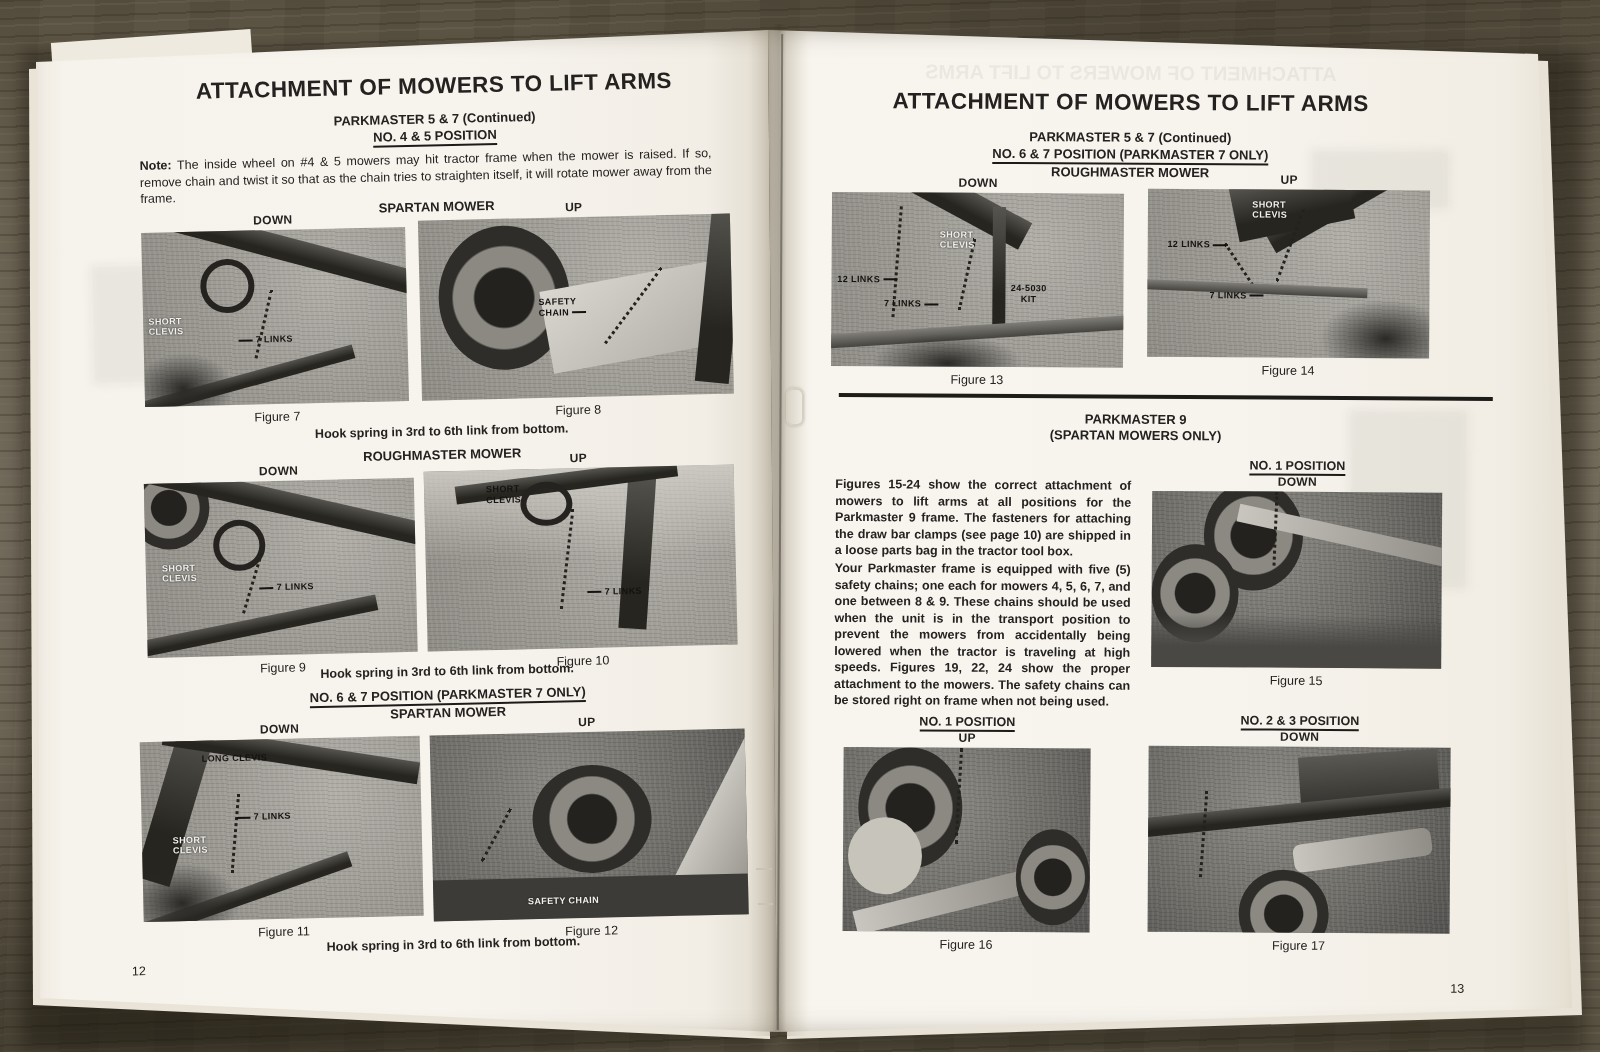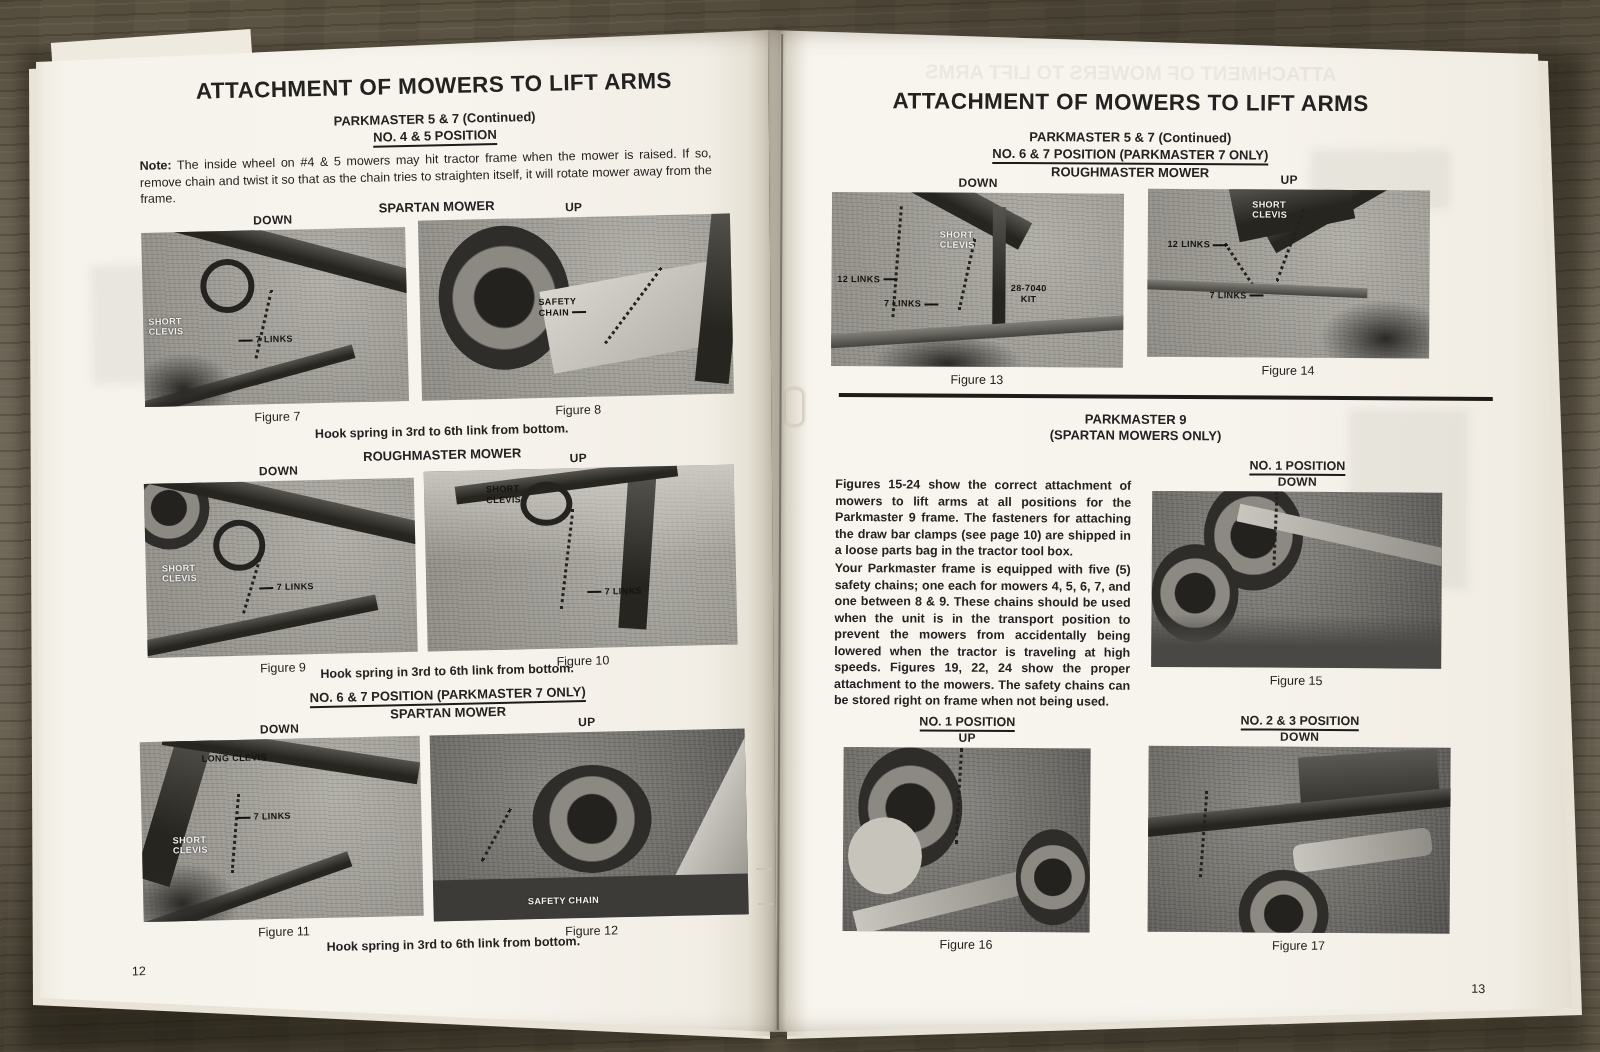--- a/index.html
+++ b/index.html
@@ -224,21 +224,21 @@
         <div class="photo" style="height:174px;">
           <i class="sh arm" style="left:8%;top:-8%;width:62%;height:17%;transform:rotate(28deg);"></i>
           <i class="sh chn" style="left:22%;top:8%;height:64%;transform:rotate(4deg);"></i>
           <i class="sh chn" style="left:46%;top:26%;height:42%;transform:rotate(12deg);"></i>
           <i class="sh arm" style="left:55%;top:8%;width:4.5%;height:72%;"></i>
           <i class="sh pipe" style="left:-4%;bottom:16%;width:110%;height:8%;transform:rotate(-4deg);"></i>
           <i class="sh blob" style="left:10%;bottom:-18%;width:60%;height:40%;"></i>
           <span class="plbl w" style="left:37%;top:21%;width:44px;">SHORT CLEVIS</span>
           <span class="plbl b arr-r" style="left:2%;top:47%;white-space:nowrap;">12 LINKS</span>
           <span class="plbl b arr-r" style="left:18%;top:61%;white-space:nowrap;">7 LINKS</span>
-          <span class="plbl b" style="left:59%;top:52%;width:50px;text-align:center;">28-7040 KIT</span>
+          <span class="plbl b" style="left:59%;top:52%;width:50px;text-align:center;">24-5030 KIT</span>
         </div>
         <div class="figcap">Figure 13</div>
       </div>
 
       <div class="figblock" style="left:378px;top:145px;width:282px;">
         <div class="poslab">UP</div>
         <div class="photo" style="height:168px;">
           <i class="sh arm" style="right:-10%;top:-10%;width:72%;height:19%;transform:rotate(-30deg);"></i>
           <i class="sh arm" style="left:30%;top:-8%;width:42%;height:32%;transform:rotate(-12deg);"></i>
           <i class="sh chn" style="left:50%;top:10%;height:46%;transform:rotate(20deg);"></i>
@@ -292,21 +292,21 @@
         <div class="photo dark" style="height:186px;">
           <i class="sh" style="right:4%;top:3%;width:46%;height:28%;background:linear-gradient(#5a5852,#33322e);transform:rotate(-4deg);"></i>
           <i class="sh armlt" style="right:6%;top:48%;width:46%;height:15%;transform:rotate(-8deg);border-radius:8px;"></i>
           <i class="sh arm" style="left:-5%;top:30%;width:110%;height:10%;transform:rotate(-6deg);"></i>
           <i class="sh chn" style="left:18%;top:24%;height:46%;transform:rotate(4deg);"></i>
           <i class="sh whlt" style="left:30%;bottom:-14%;width:30%;height:48%;"></i>
         </div>
         <div class="figcap">Figure 17</div>
       </div>
 
-      <div class="pagenum" style="left:706px;top:952px;">13</div>
+      <div class="pagenum" style="left:685px;top:952px;">13</div>
     </div>
     <div class="page-shade"></div>
   </div>
 
   <div class="gutter"></div>
   <div class="gutterline"></div>
   <div class="staple-top"></div>
   <div class="staple-bot1"></div>
   <div class="staple-bot2"></div>
 

